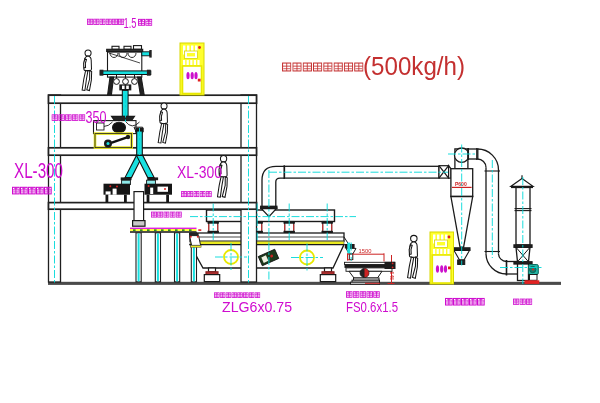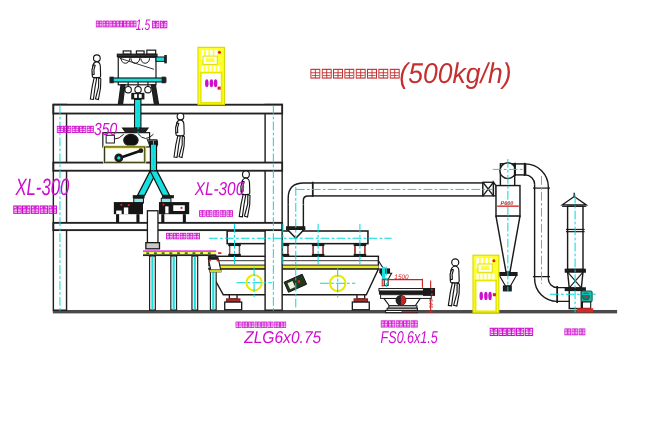--- a/index.html
+++ b/index.html
@@ -1,16 +1,16 @@
 <!DOCTYPE html>
 <html><head>
 <meta charset="utf-8">
 <style>
 html,body{margin:0;padding:0;background:#ffffff;}
-#wrap{width:600px;height:403px;position:relative;overflow:hidden;background:#5eead4;font-style:italic;}
+#wrap{width:600px;height:403px;position:relative;overflow:hidden;background:#5eead4;}
 svg{display:block;}
 </style>
 </head>
 <body>
 <div id="wrap">
 <svg width="600" height="403" viewBox="0 0 600 403" font-family="Liberation Sans, sans-serif">
 <defs>
 <symbol id="cj" viewBox="0 0 10 10">
   <rect x="0.6" y="0.8" width="8.8" height="8.4" fill="none" stroke="currentColor" stroke-width="1.4"></rect>
   <line x1="0.6" y1="4.1" x2="9.4" y2="4.1" stroke="currentColor" stroke-width="1.2"></line>

